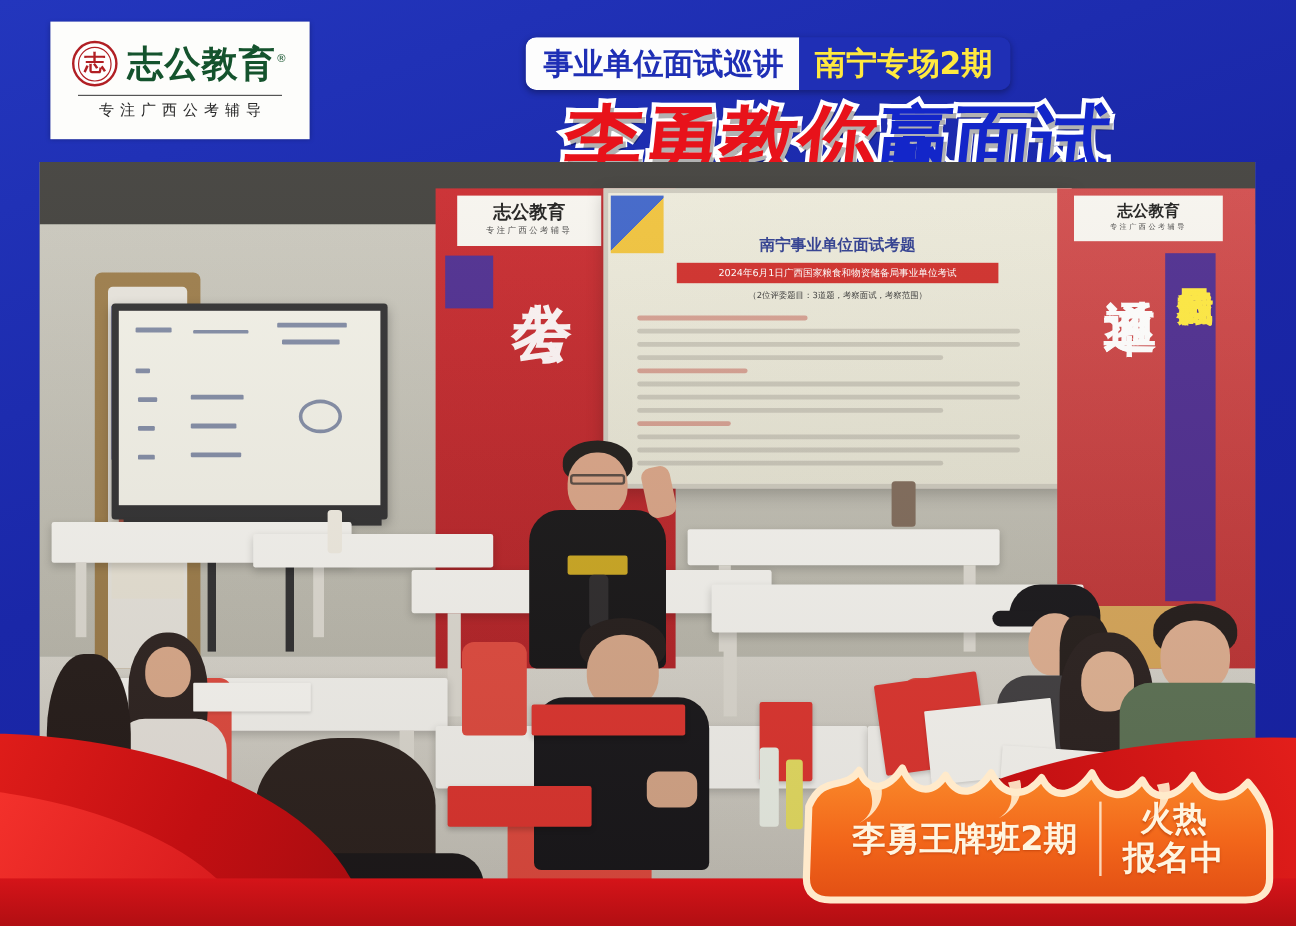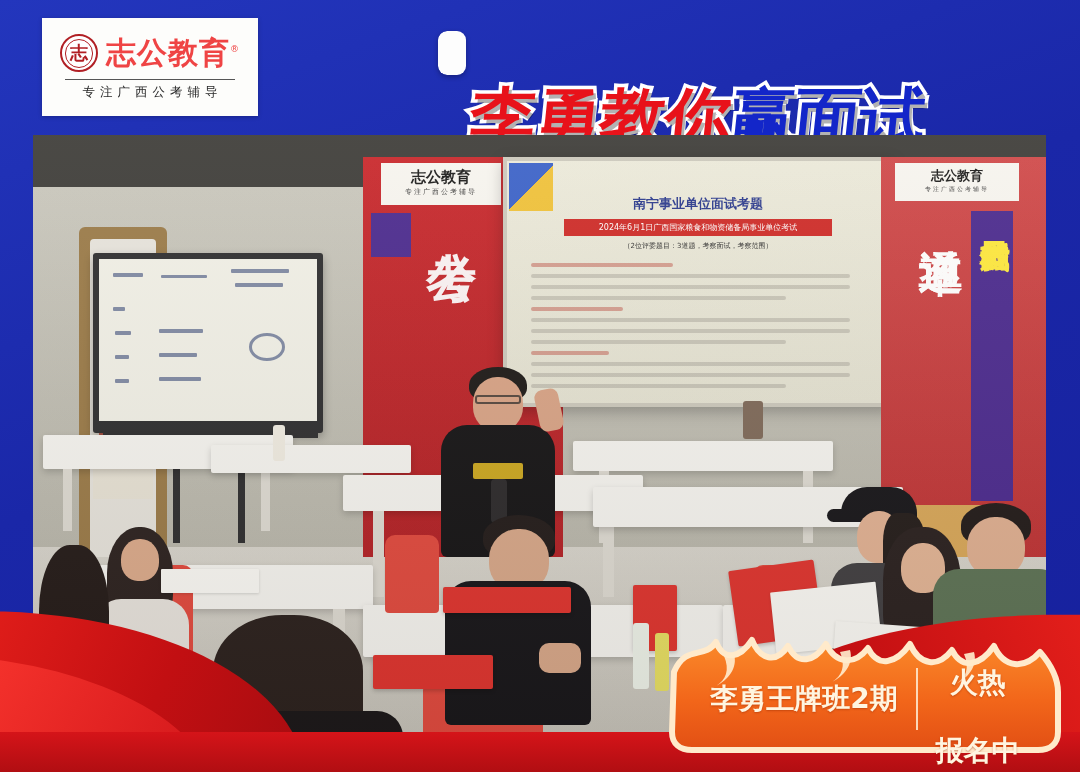--- a/index.html
+++ b/index.html
@@ -34,21 +34,21 @@
   .seal::before{
     content:""; position:absolute; inset:2.6px;
     border:1.1px solid #b11f24; border-radius:50%;
   }
   .seal span{
     font-size:18px; font-weight:bold; color:#b11f24;
     line-height:1; position:relative; z-index:2;
     font-family:"DejaVu Sans",sans-serif;
   }
   .logo-word{
-    font-size:30px; font-weight:bold; color:#ef4444;
+    font-size:30px; font-weight:bold; color:#14532d;
     letter-spacing:1px; white-space:nowrap;
     font-family:"DejaVu Sans",sans-serif;
   }
   .logo-word sup{ font-size:9px; vertical-align:super; font-weight:normal; }
   .logo-rule{ width:170px; height:1.4px; background:#555; margin:5px 0 4px; }
   .logo-sub{
     font-size:12.5px; color:#2a2a2a; letter-spacing:5px;
     white-space:nowrap; padding-left:5px;
     font-family:"DejaVu Sans",sans-serif;
   }
@@ -261,21 +261,21 @@
   .ft-l1{ font-size:28px; font-weight:bold; color:#fff5e0; line-height:1.12;
           letter-spacing:0px; font-family:"DejaVu Sans",sans-serif;
           text-shadow:0 1px 2px rgba(150,40,0,.45); }
   .ft-l2{ font-size:30px; font-weight:bold; color:#fff5e0; line-height:1.12;
           letter-spacing:0px; font-family:"DejaVu Sans",sans-serif;
           text-shadow:0 1px 2px rgba(150,40,0,.45); }
   .ft-div{ width:2px; height:62px; background:rgba(255,245,225,.8); }
   .ft-right{ text-align:center; }
   .ft-r1,.ft-r2{ font-size:28px; font-weight:bold; color:#fff5e0; line-height:1.14;
           font-family:"DejaVu Sans",sans-serif;
-          text-shadow:0 1px 2px rgba(150,40,0,.45);margin-top:36px; }
+          text-shadow:0 1px 2px rgba(150,40,0,.45); }
 </style>
 </head>
 <body>
 
 <div class="poster">
 
   <div class="logo-card">
     <div class="logo-main">
       <div class="seal">
         <span>志</span>
@@ -283,20 +283,24 @@
       <div class="logo-word">
         <span>志公教育</span><sup>®</sup>
       </div>
     </div>
     <div class="logo-rule"></div>
     <div class="logo-sub">专注广西公考辅导</div>
   </div>
 
   <div class="head-pill">
     <div class="white">
+      <span class="hp-blue">事业单位面试巡讲</span>
+    </div>
+    <div class="yellow">
+      <span class="hp-yellow">南宁专场2期</span>
     </div>
   </div>
 
   <div class="headline">
     <span class="hl-red">李勇教你</span>
     <span class="hl-blue">赢面试</span>
   </div>
 
   <div class="photo">
 

